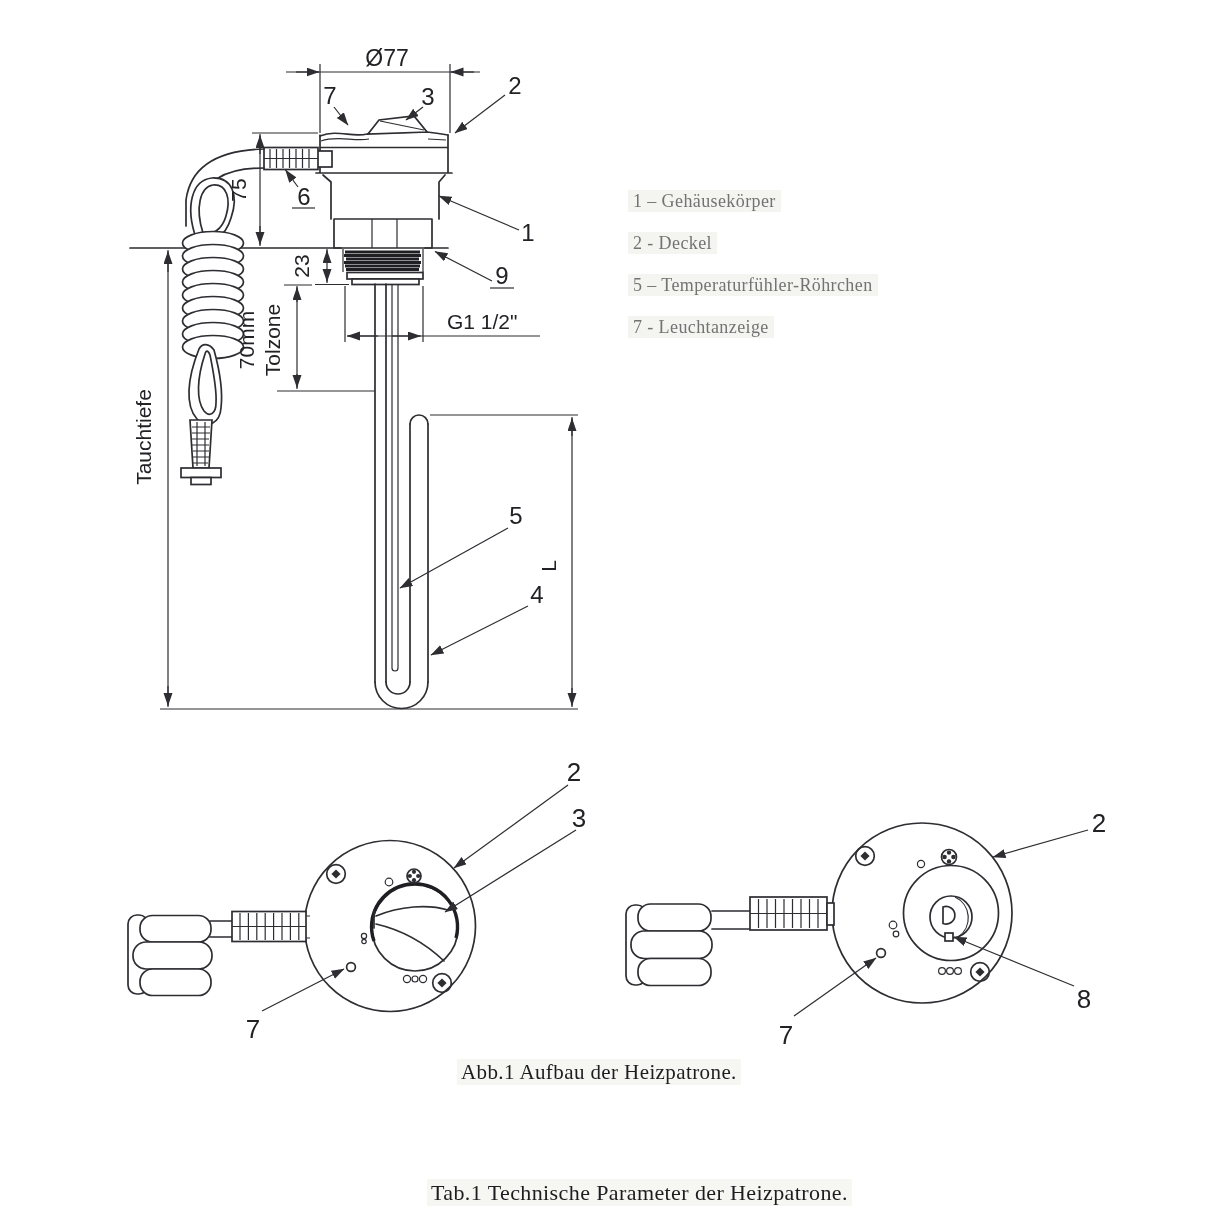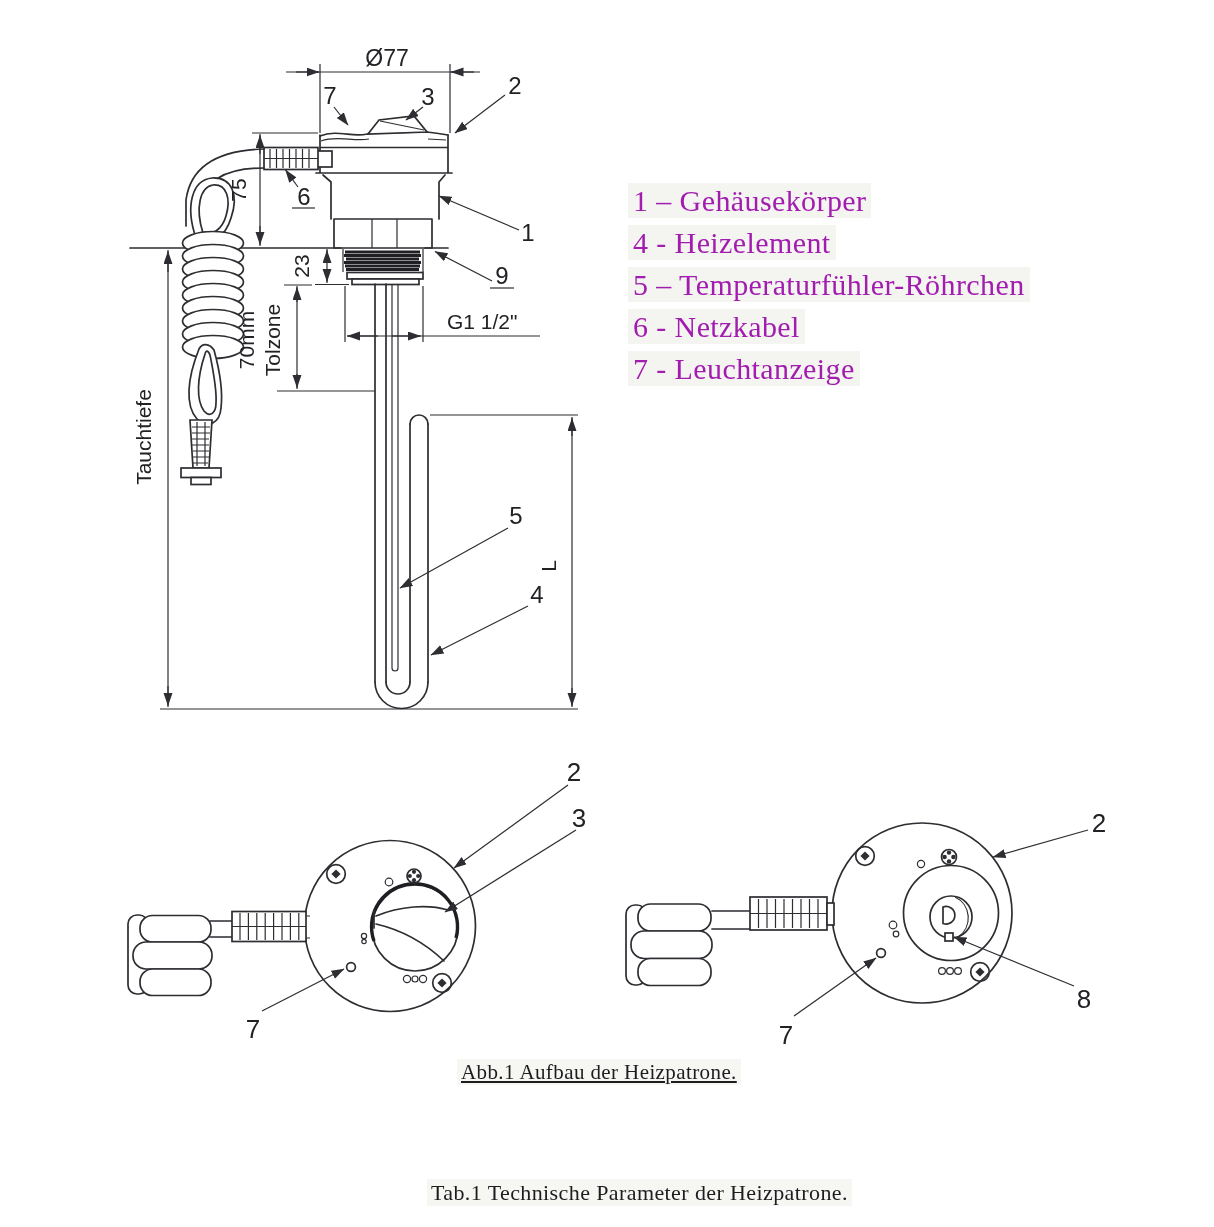--- a/index.html
+++ b/index.html
@@ -10,25 +10,25 @@
   .lnthin{stroke:#2d2d32;stroke-width:1.2;fill:none;}
   .lnfill{stroke:#2d2d32;stroke-width:1.7;fill:#ffffff;}
   .hatch{stroke:#1f1f23;stroke-width:2.8;fill:none;}
   .bold{stroke:#1f1f23;stroke-width:3.4;fill:none;}
   .solid{fill:#2d2d32;stroke:none;}
   .dim{font-family:"Liberation Sans",sans-serif;font-size:21px;fill:#222226;}
   .dimBig{font-family:"Liberation Sans",sans-serif;font-size:23px;fill:#222226;}
   .callout{font-family:"Liberation Sans",sans-serif;font-size:24px;fill:#222226;}
   .calloutB{font-family:"Liberation Sans",sans-serif;font-size:26px;fill:#222226;}
   .legend{position:absolute;left:628px;top:186px;z-index:2;}
-  .legend-line{height:42px;line-height:30px;font-size:30px;color:#a21caf;letter-spacing:.4px;white-space:nowrap;}
+  .legend-line{height:42px;line-height:30px;font-size:18px;color:#737373;letter-spacing:.4px;white-space:nowrap;}
   .legend-line span{background:#f4f4f1;padding:1px 5px;}
   .caption{position:absolute;z-index:2;color:#1d1d20;letter-spacing:.4px;white-space:nowrap;}
   .caption span{background:#f6f6f3;padding:1px 4px;}
-  #cap-fig{left:457px;top:1060px;font-size:21px;text-decoration:underline;}
+  #cap-fig{left:457px;top:1060px;font-size:21px;}
   #cap-tab{left:427px;top:1180px;font-size:22px;font-family:Liberation Serif, serif;}
 </style>
 </head>
 <body>
 
 <svg width="1214" height="1227" viewBox="0 0 1214 1227">
   <defs>
     <marker id="arr" markerUnits="userSpaceOnUse" markerWidth="14" markerHeight="10" refX="12.5" refY="4.5" orient="auto">
       <path d="M0,0 L13,4.5 L0,9 Z" fill="#2d2d32"></path>
     </marker>
@@ -302,20 +302,19 @@
     </g>
     <g>
       <path class="lnthin" d="M794,1016 L876,958" marker-end="url(#arr)"></path>
       <text class="calloutB" x="786" y="1044" text-anchor="middle">7</text>
     </g>
   </g>
 </svg>
 
 <div class="legend">
   <div class="legend-line"><span>1 – Gehäusekörper</span></div>
-  <div class="legend-line"><span>4 - Heizelement</span></div>
+  <div class="legend-line"><span>2 - Deckel</span></div>
   <div class="legend-line"><span>5 – Temperaturfühler-Röhrchen</span></div>
-  <div class="legend-line"><span>6 - Netzkabel</span></div>
   <div class="legend-line"><span>7 - Leuchtanzeige</span></div>
 </div>
 
 <div id="cap-fig" class="caption"><span>Abb.1 Aufbau der Heizpatrone.</span></div>
 <div id="cap-tab" class="caption"><span>Tab.1 Technische Parameter der Heizpatrone.</span></div>
 
 </body></html>

